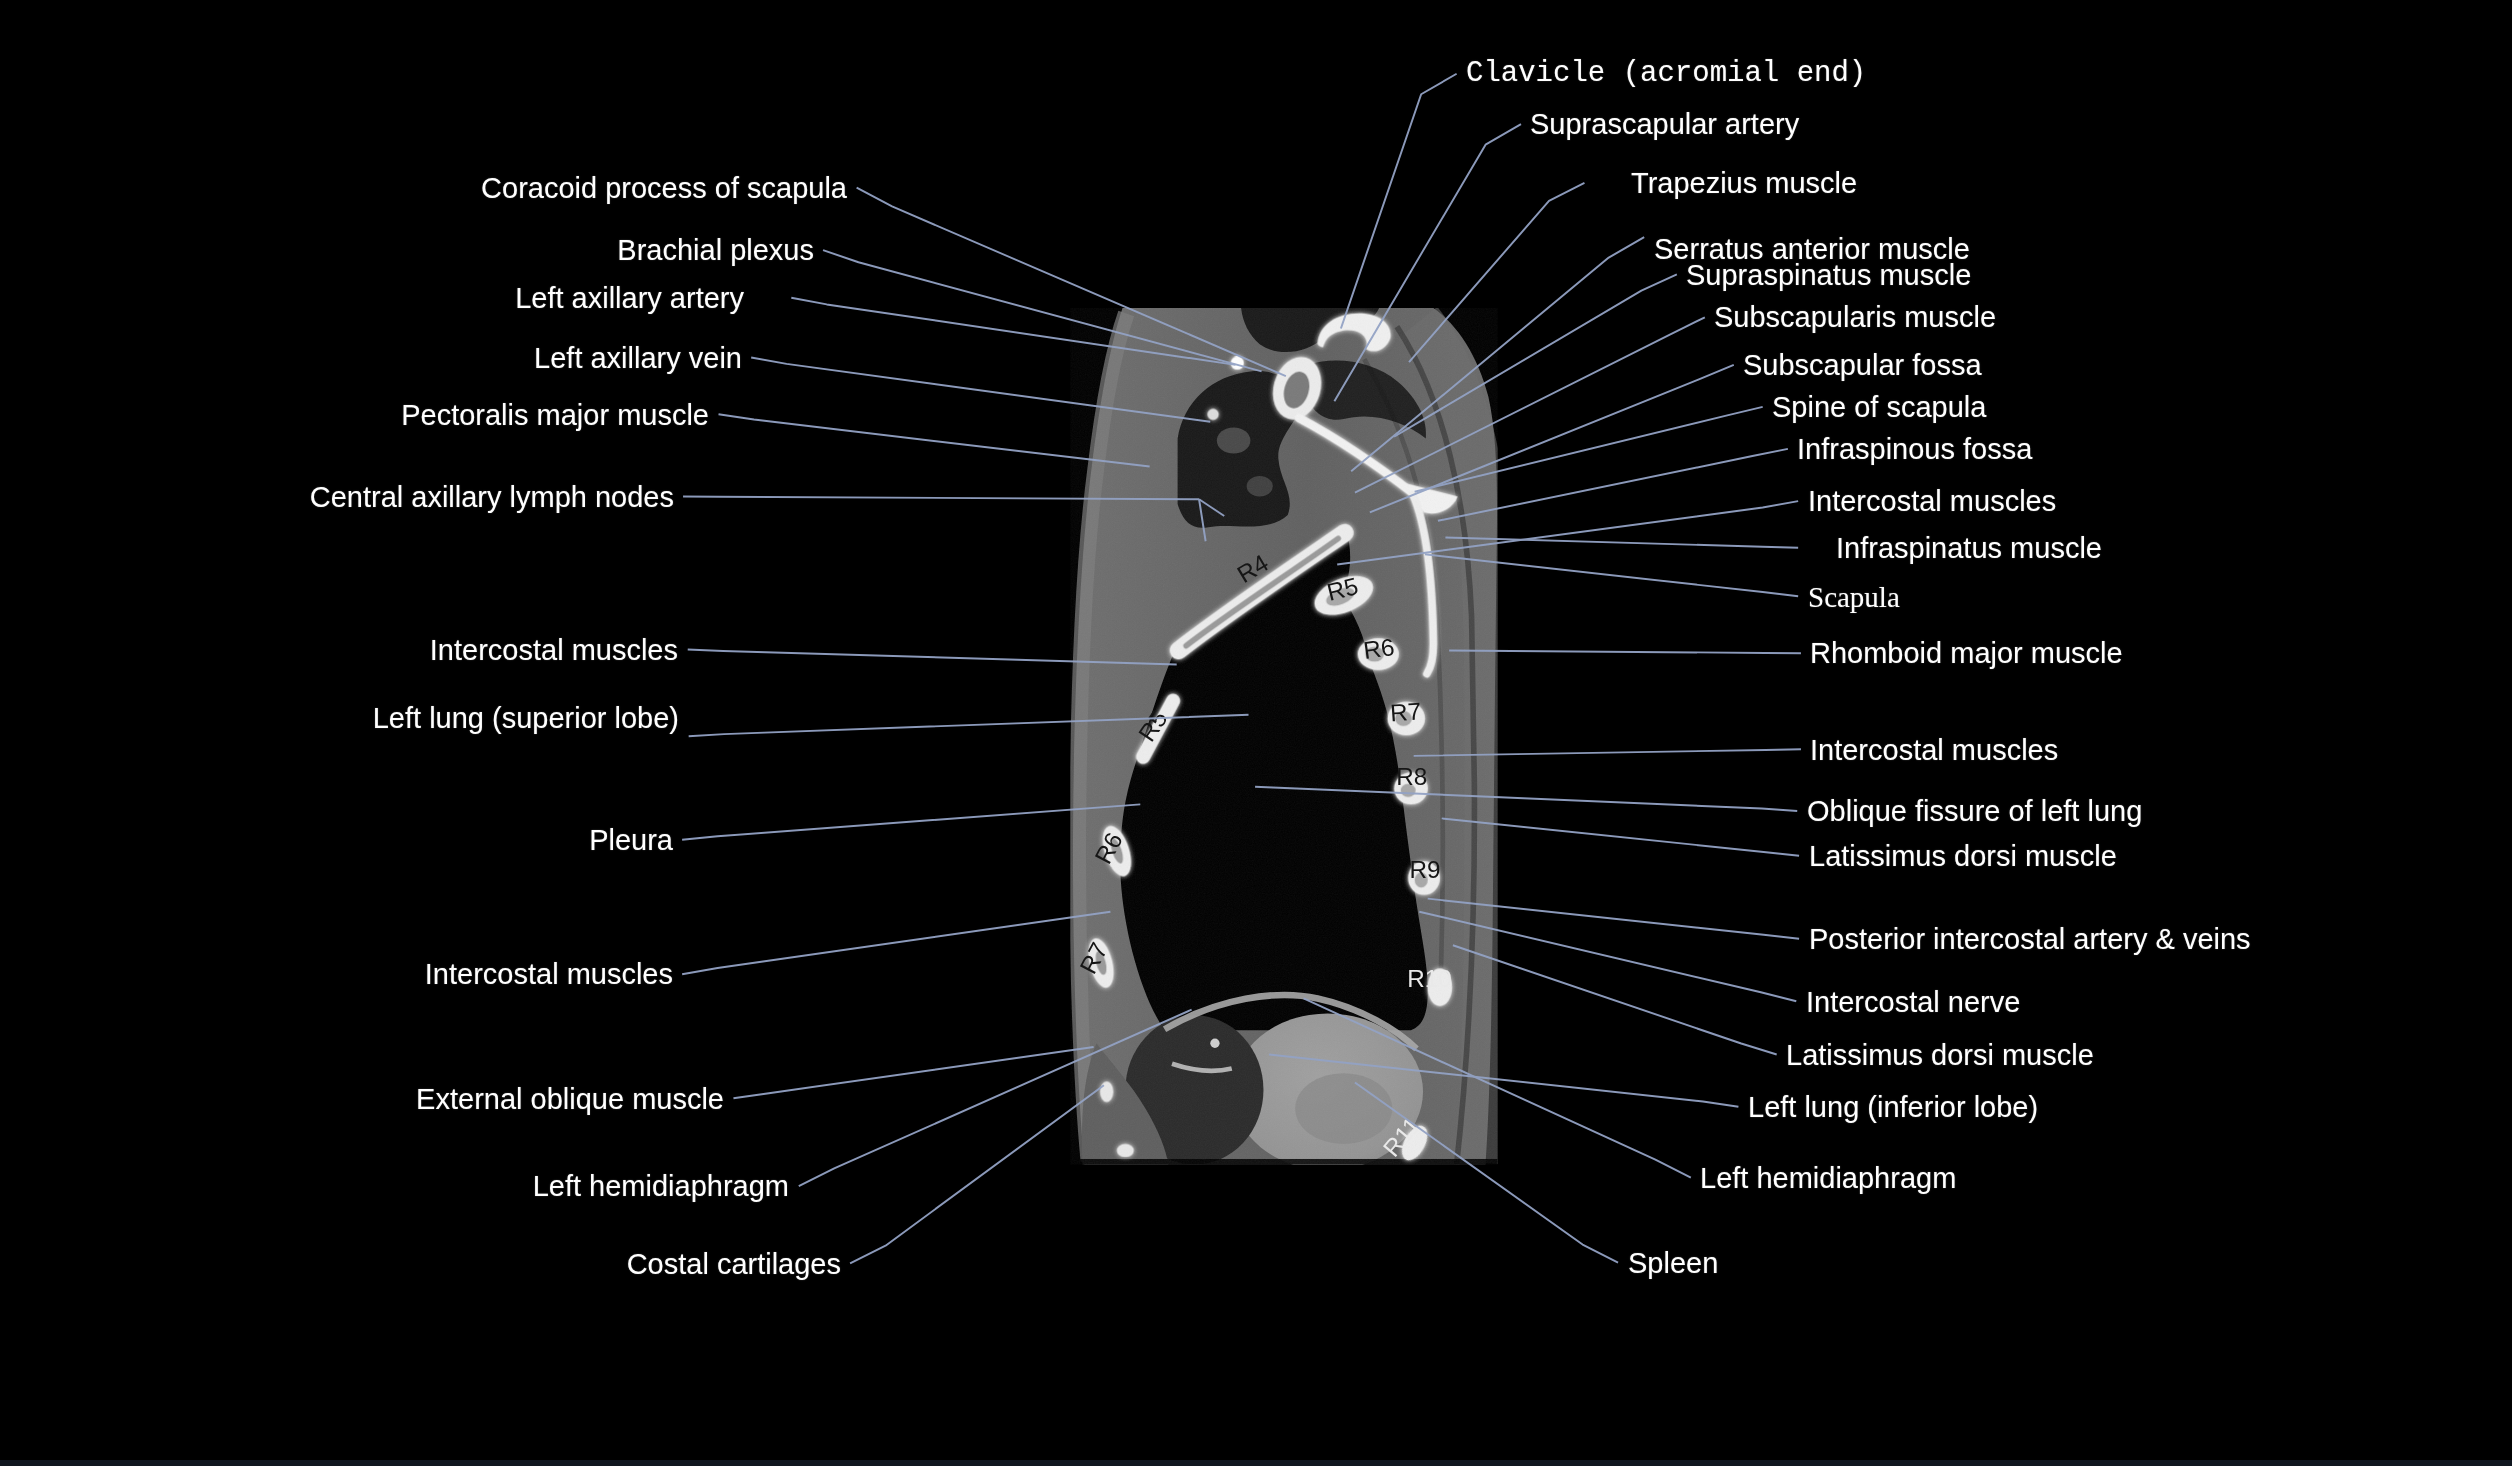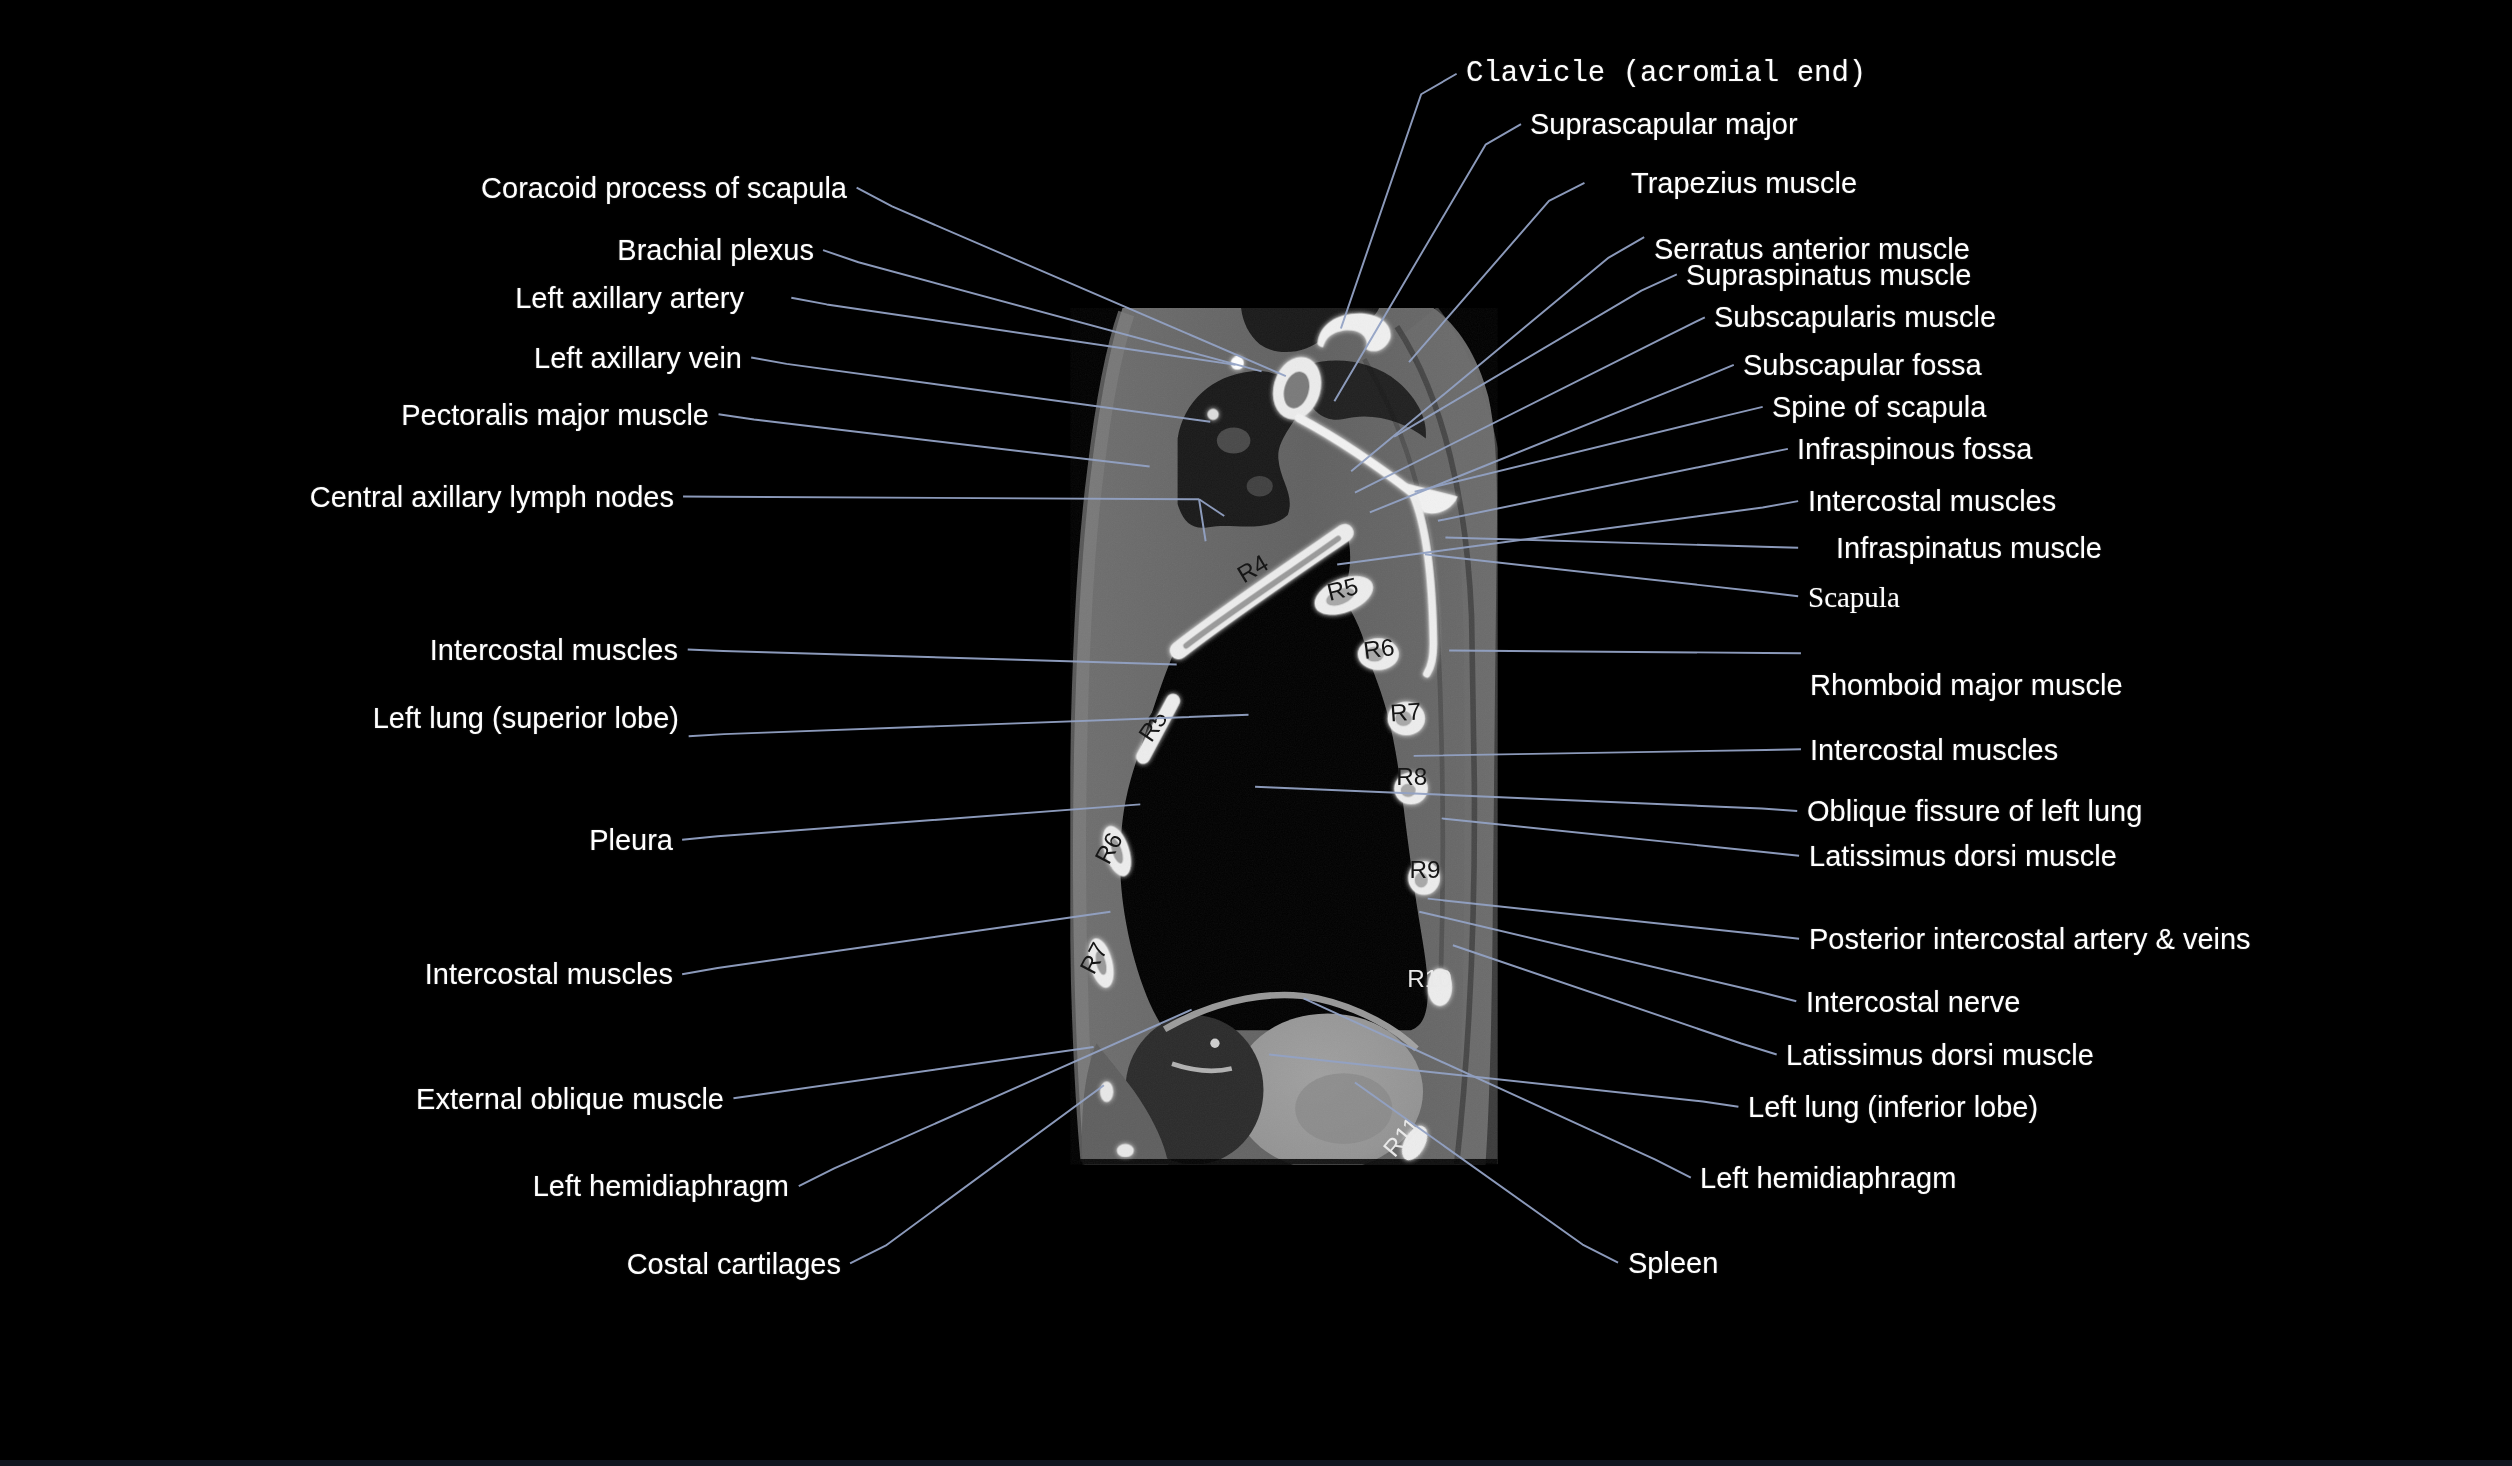--- a/index.html
+++ b/index.html
@@ -232,32 +232,32 @@
       <div class="anat-label align-right" style="top: 398px; right: 1803px;">Pectoralis major muscle</div>
       <div class="anat-label align-right" style="top: 480px; right: 1838px;">Central axillary lymph nodes</div>
       <div class="anat-label align-right" style="top: 633px; right: 1834px;">Intercostal muscles</div>
       <div class="anat-label align-right" style="top: 694px; right: 1833px; margin-top: 7px;">Left lung (superior lobe)</div>
       <div class="anat-label align-right" style="top: 823px; right: 1839px;">Pleura</div>
       <div class="anat-label align-right" style="top: 957px; right: 1839px;">Intercostal muscles</div>
       <div class="anat-label align-right" style="top: 1082px; right: 1788px;">External oblique muscle</div>
       <div class="anat-label align-right" style="top: 1169px; right: 1723px;">Left hemidiaphragm</div>
       <div class="anat-label align-right" style="top: 1247px; right: 1671px;">Costal cartilages</div>
       <div class="anat-label" style="top: 57px; left: 1466px; font-family: Liberation Mono, monospace;">Clavicle (acromial end)</div>
-      <div class="anat-label" style="top: 107px; left: 1530px;">Suprascapular major</div>
+      <div class="anat-label" style="top: 107px; left: 1530px;">Suprascapular artery</div>
       <div class="anat-label" style="top: 166px; left: 1594px; margin-left: 37px;">Trapezius muscle</div>
       <div class="anat-label" style="top: 232px; left: 1654px;">Serratus anterior muscle</div>
       <div class="anat-label" style="top: 258px; left: 1686px;">Supraspinatus muscle</div>
       <div class="anat-label" style="top: 300px; left: 1714px;">Subscapularis muscle</div>
       <div class="anat-label" style="top: 348px; left: 1743px;">Subscapular fossa</div>
       <div class="anat-label" style="top: 390px; left: 1772px;">Spine of scapula</div>
       <div class="anat-label" style="top: 432px; left: 1797px;">Infraspinous fossa</div>
       <div class="anat-label" style="top: 484px; left: 1808px;">Intercostal muscles</div>
       <div class="anat-label" style="top: 531px; left: 1808px; margin-left: 28px;">Infraspinatus muscle</div>
       <div class="anat-label" style="top: 580px; left: 1808px; font-family: Liberation Serif, serif;">Scapula</div>
-      <div class="anat-label" style="top: 636px; left: 1810px; margin-top: 32px;">Rhomboid major muscle</div>
+      <div class="anat-label" style="top: 636px; left: 1810px;">Rhomboid major muscle</div>
       <div class="anat-label" style="top: 733px; left: 1810px;">Intercostal muscles</div>
       <div class="anat-label" style="top: 794px; left: 1807px;">Oblique fissure of left lung</div>
       <div class="anat-label" style="top: 839px; left: 1809px;">Latissimus dorsi muscle</div>
       <div class="anat-label" style="top: 922px; left: 1809px;">Posterior intercostal artery &amp; veins</div>
       <div class="anat-label" style="top: 985px; left: 1806px;">Intercostal nerve</div>
       <div class="anat-label" style="top: 1038px; left: 1786px;">Latissimus dorsi muscle</div>
       <div class="anat-label" style="top: 1090px; left: 1748px;">Left lung (inferior lobe)</div>
       <div class="anat-label" style="top: 1161px; left: 1700px;">Left hemidiaphragm</div>
       <div class="anat-label" style="top: 1246px; left: 1628px;">Spleen</div>
     </div>

